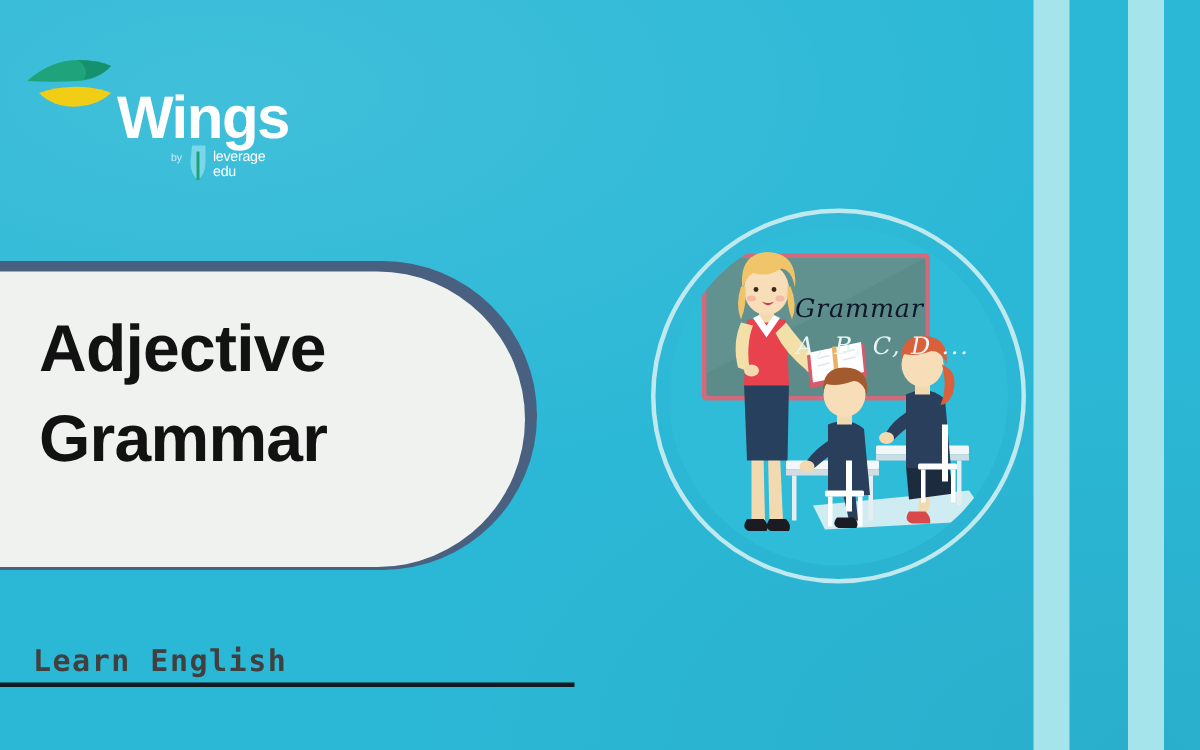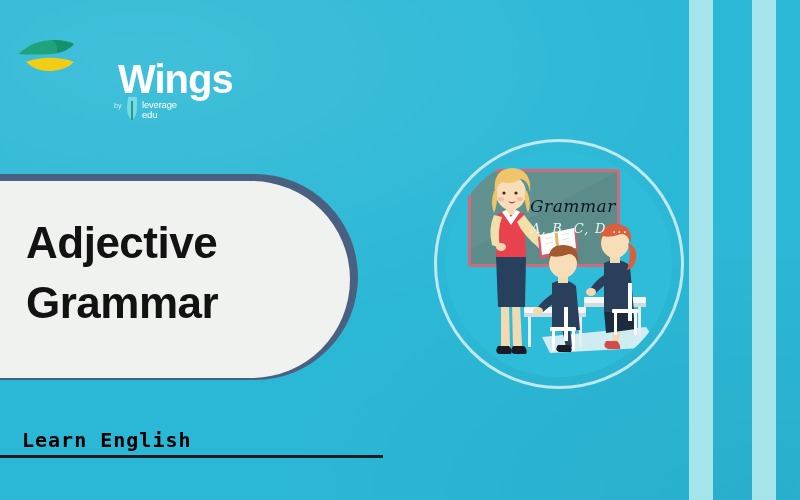--- a/index.html
+++ b/index.html
@@ -71,37 +71,36 @@
     color: #0f172a;
     letter-spacing: 0.5px;
     text-align: right;
   }
   .board-sub {
     position: absolute;
     left: 531px;
     top: 221px;
     font-family: "DejaVu Serif", serif;
     font-style: italic;
-    font-size: 13px;
+    font-size: 16px;
     color: #e6f6f6;
     letter-spacing: 1.2px;
   }
 
   
   #logo { position: absolute; left: 16px; top: 28px; width: 180px; height: 70px; }
   #logo-wordmark {
     position: absolute;
     left: 62px;
     top: 31px;
     font-size: 40px;
     font-weight: bold;
     color: #ffffff;
     letter-spacing: -1px;
     line-height: 1;
-    margin-left: 40px;
   }
   #logo-by {
     position: absolute;
     left: 98px;
     top: 74px;
     font-size: 7px;
     color: #cdeef6;
   }
   #logo-sub {
     position: absolute;
@@ -131,38 +130,38 @@
     top: 181px;
     width: 390px;
     height: 197px;
     background: #f0f2f0;
     border-top-right-radius: 99px;
     border-bottom-right-radius: 99px;
   }
   #title-text {
     position: absolute;
     left: 26px;
-    top: 213px;
+    top: 203px;
     width: 310px;
     font-size: 44px;
     font-weight: bold;
     color: #121212;
     line-height: 1.36;
     letter-spacing: -0.5px;
   }
 
   
   #footer-label {
     position: absolute;
     left: 22px;
     top: 428px;
     font-family: "DejaVu Sans Mono", monospace;
     font-size: 20px;
     font-weight: bold;
-    color: #000000;
+    color: #404040;
     letter-spacing: 1px;
   }
   #footer-rule {
     position: absolute;
     left: 0px;
     top: 455px;
     width: 383px;
     height: 3px;
     background: #101b22;
   }

